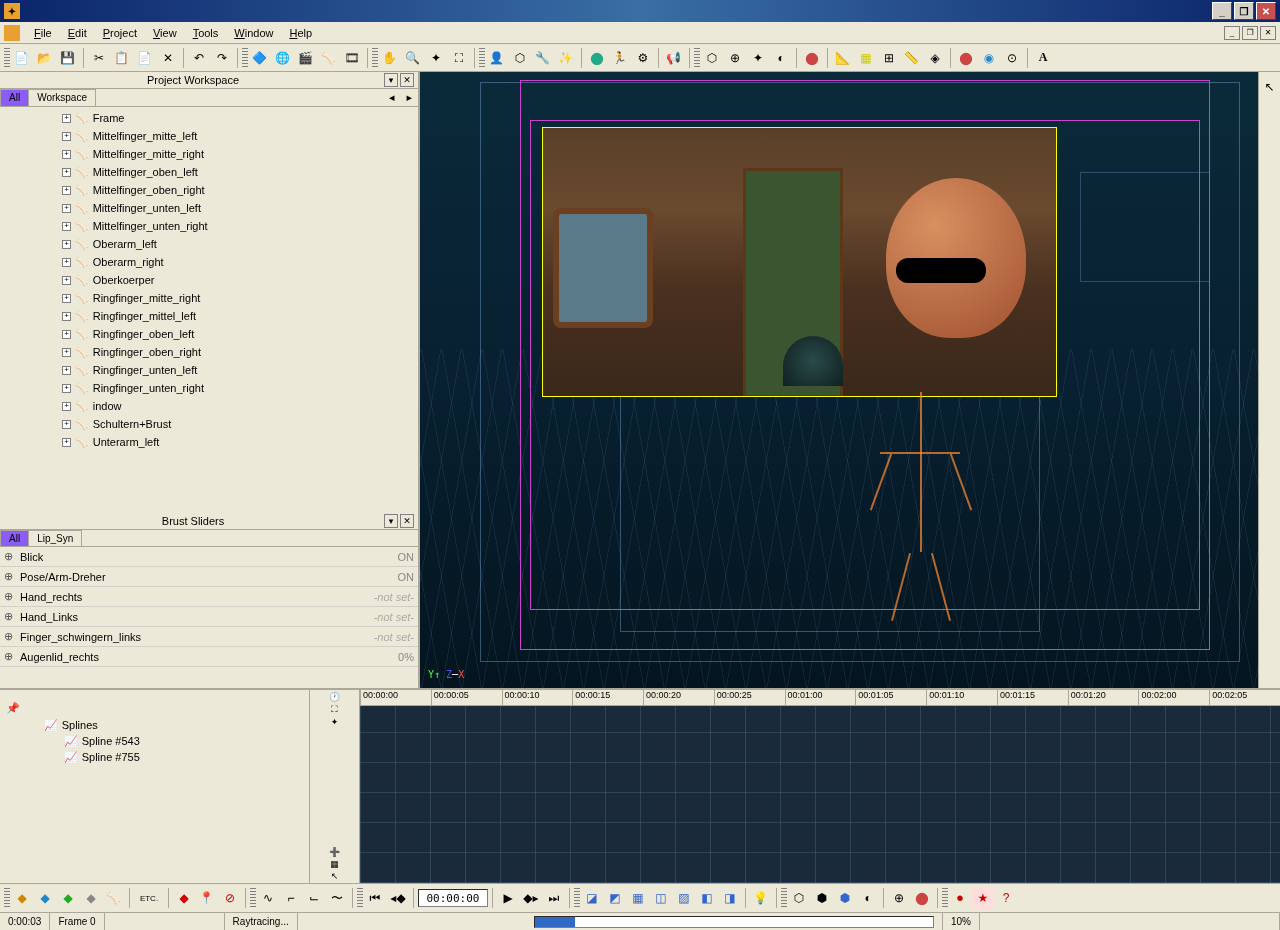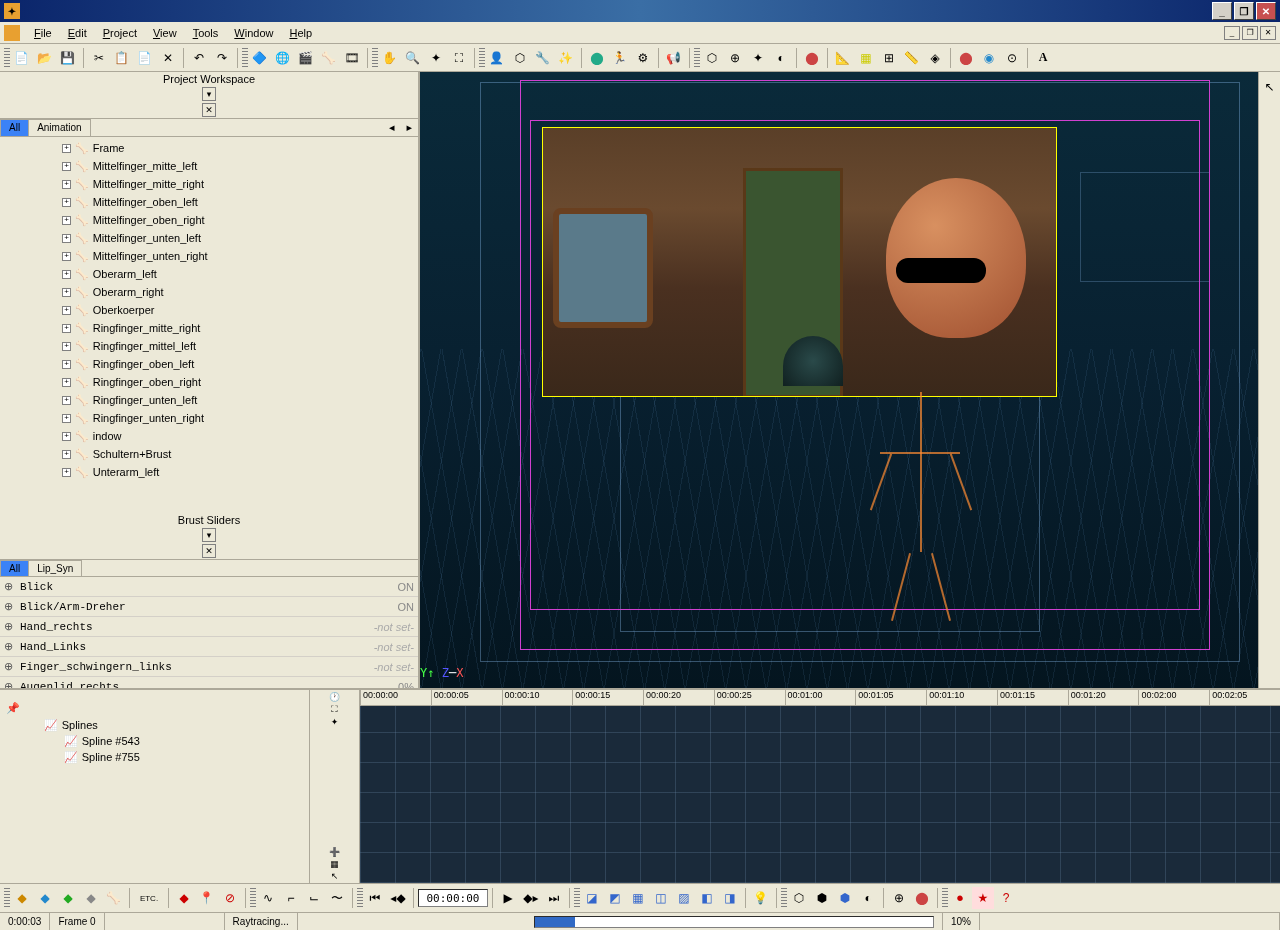--- a/index.html
+++ b/index.html
@@ -94,40 +94,40 @@
   width: 420px;
   display: flex;
   flex-direction: column;
   border-right: 2px solid #aca899;
 }
 .panel-header {
   background: #ece9d8;
   text-align: center;
   padding: 1px 4px;
   border-bottom: 1px solid #aca899;
-  display:flex; align-items:center; gap:2px;flex-direction:column;
+  display:flex; align-items:center; gap:2px;
 }
 .panel-header .title { flex: 1; }
 .panel-close { width:14px; height:14px; border:1px solid #808080; display:flex; align-items:center; justify-content:center; font-size:9px; cursor:pointer; }
 
 .tabs {
   display: flex;
   background: #ece9d8;
   border-bottom: 1px solid #aca899;
 }
 .tab {
   padding: 2px 8px;
   background: #ece9d8;
   border: 1px solid #aca899;
   border-bottom: none;
   margin-right: -1px;
   cursor: pointer;
   font-size: 10px;
 }
-.tab.active { background: #3b82f6; }
+.tab.active { background: #8b5cf6; }
 
 .tree {
   flex: 1;
   overflow-y: auto;
   background: #ece9d8;
   padding: 2px;
 }
 .tree-row {
   display: flex;
   align-items: center;
@@ -150,21 +150,21 @@
   background: #ece9d8;
 }
 .slider-row {
   display: flex;
   align-items: center;
   height: 20px;
   border-bottom: 1px solid #d4d0c8;
   padding: 0 4px;
 }
 .slider-icon { width:12px; color: #555; margin-right: 4px; }
-.slider-name { flex: 1; font-family: Liberation Mono, monospace; }
+.slider-name { flex: 1; }
 .slider-val { color: #888; }
 
 .viewport-area {
   flex: 1;
   display: flex;
   background: #002233;
   position: relative;
 }
 .viewport {
   flex: 1;
@@ -197,22 +197,22 @@
   background: linear-gradient(180deg,#5a3f28 0%, #6a4a2f 30%, #4a3020 60%, #3a281a 100%);
   overflow: hidden;
 }
 .render-door { position:absolute; left:200px; top:40px; width:100px; height:230px; background:#3a5530; border:3px solid #5a3818; }
 .render-head { position:absolute; right:30px; top:50px; width:140px; height:160px; border-radius:50% 50% 45% 45%; background: radial-gradient(circle at 35% 30%, #d89060, #a05030); }
 .render-sunglasses { position:absolute; right:70px; top:130px; width:90px; height:25px; background:#000; border-radius:12px; }
 .render-lamp { position:absolute; left:240px; bottom:10px; width:60px; height:50px; background:radial-gradient(circle, #2a4a4a, #102020); border-radius:50% 50% 0 0 / 60% 60% 0 0; }
 .render-mirror { position:absolute; left:10px; top:80px; width:100px; height:120px; background:#5a7a8a; border:6px solid #6a4020; border-radius:8px; }
 
 .axes {
-  position: absolute; left: 0; bottom: 8px;
-  font-size: 12px; color: #fff; font-family: monospace;
+  position: absolute; left: 8px; bottom: 8px;
+  font-size: 10px; color: #fff; font-family: monospace;
 }
 .axes .y { color: #4f4; }
 .axes .z { color: #55f; }
 .axes .x { color: #f55; }
 
 .right-toolbar {
   width: 22px;
   background: #ece9d8;
   border-left: 1px solid #aca899;
   display:flex; flex-direction:column; align-items:center; padding-top:4px;
@@ -384,21 +384,21 @@
 <div class="work-area">
   <div class="left-panels">
 
     <div class="panel-header">
       <span class="title">Project Workspace</span>
       <span class="panel-close">▾</span>
       <span class="panel-close">✕</span>
     </div>
     <div class="tabs">
       <div class="tab active">All</div>
-      <div class="tab">Animation</div>
+      <div class="tab">Workspace</div>
       <div style="flex:1"></div>
       <div style="padding:2px 6px;cursor:pointer">◂</div>
       <div style="padding:2px 6px;cursor:pointer">▸</div>
     </div>
     <div class="tree" id="tree-container">
         <div class="tree-row">
           <span class="tree-exp">+</span>
           <span class="tree-icon">🦴</span>
           <span class="tree-label">Frame</span>
         </div>
@@ -505,21 +505,21 @@
         <div class="tab">Lip_Syn</div>
       </div>
       <div class="slider-list" id="slider-container">
           <div class="slider-row">
             <span class="slider-icon">⊕</span>
             <span class="slider-name">Blick</span>
             <span class="slider-val">ON</span>
           </div>
           <div class="slider-row">
             <span class="slider-icon">⊕</span>
-            <span class="slider-name">Blick/Arm-Dreher</span>
+            <span class="slider-name">Pose/Arm-Dreher</span>
             <span class="slider-val">ON</span>
           </div>
           <div class="slider-row">
             <span class="slider-icon">⊕</span>
             <span class="slider-name">Hand_rechts</span>
             <span class="slider-val" style="color:#aaa;font-style:italic">-not set-</span>
           </div>
           <div class="slider-row">
             <span class="slider-icon">⊕</span>
             <span class="slider-name">Hand_Links</span>

